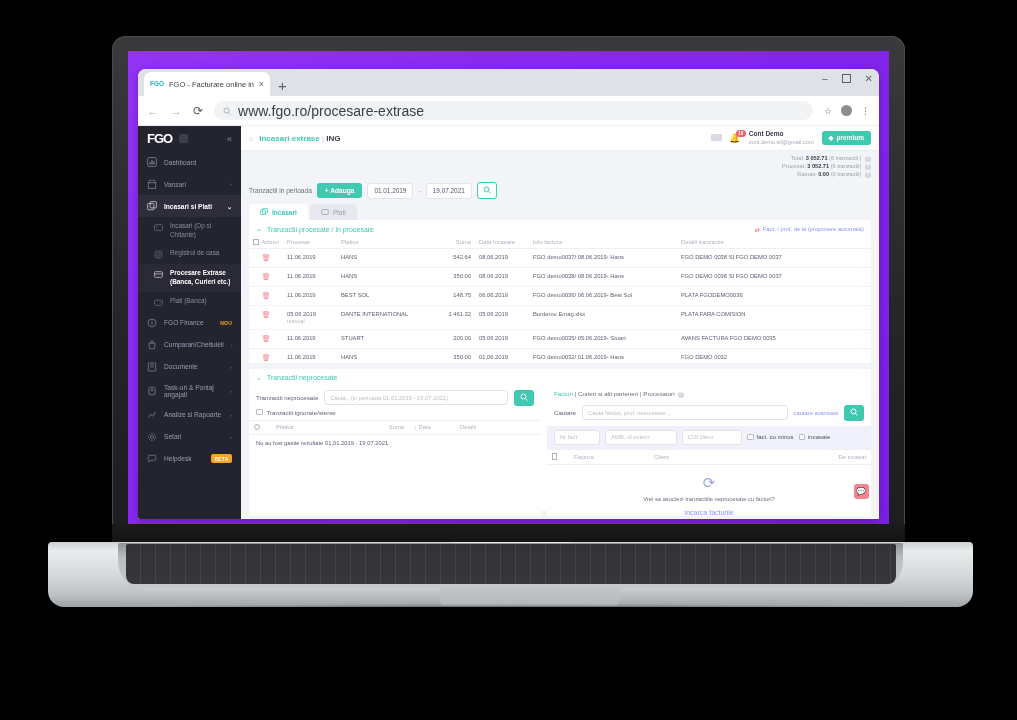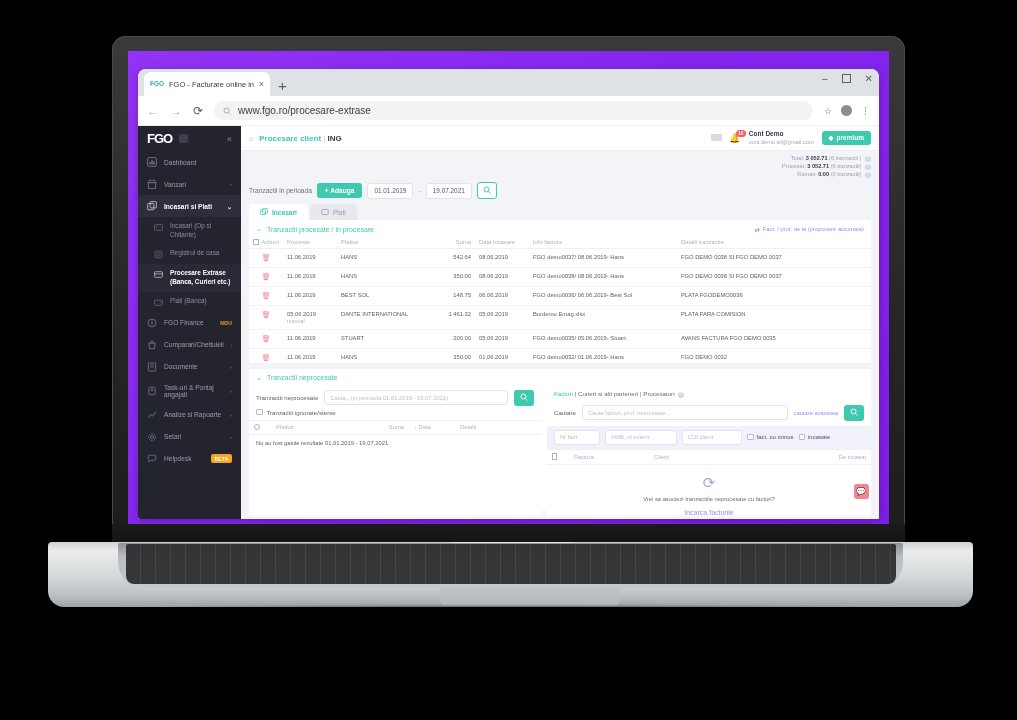--- a/index.html
+++ b/index.html
@@ -98,21 +98,21 @@
   .omnibar {
     height: 30px; background: #fff; display: flex; align-items: center;
     gap: 11px; padding: 0 9px; border-bottom: 1px solid #eceef0;
   }
   .navbtn { font-size: 12px; color: #b5b9bd; line-height: 1; }
   .navbtn.active { color: #5f6368; }
   .urlbox {
     flex: 1; height: 19px; background: #f1f3f4; border-radius: 10px;
     display: flex; align-items: center; gap: 7px; padding: 0 9px;
   }
-  .urlbox .url { font-size: 10px; color: #3c4043; }
+  .urlbox .url { font-size: 14px; color: #3c4043; }
   .omni-right { display: flex; align-items: center; gap: 9px; }
 
   
   .app { display: flex; height: 393px; background: #fff; }
 
   .sidebar { width: 103px; background: #24242f; flex: 0 0 auto; color: #9fa0b5; }
   .sb-logo {
     height: 25px; display: flex; align-items: center; gap: 7px; padding: 0 9px;
   }
   .fgo-mark { font-size: 13px; font-weight: bold; color: #fff; letter-spacing: -1px; }
@@ -458,21 +458,21 @@
             <span>Helpdesk</span>
             <span class="tag">BETA</span>
           </div>
         </div>
 
         <div class="content">
 
           <div class="topbar">
             <span class="crumb-home">⌂</span>
             <span class="crumb">
-              <span>Procesare client</span>
+              <span>Incasari extrase</span>
               <span class="sep">|</span>
               <span class="ing">ING</span>
             </span>
             <div class="topbar-right">
               <span class="kbd-ico"></span>
               <span class="bell">🔔
                 <span class="dot">19</span>
               </span>
               <div class="acct">
                 <div class="nm">Cont Demo</div>

